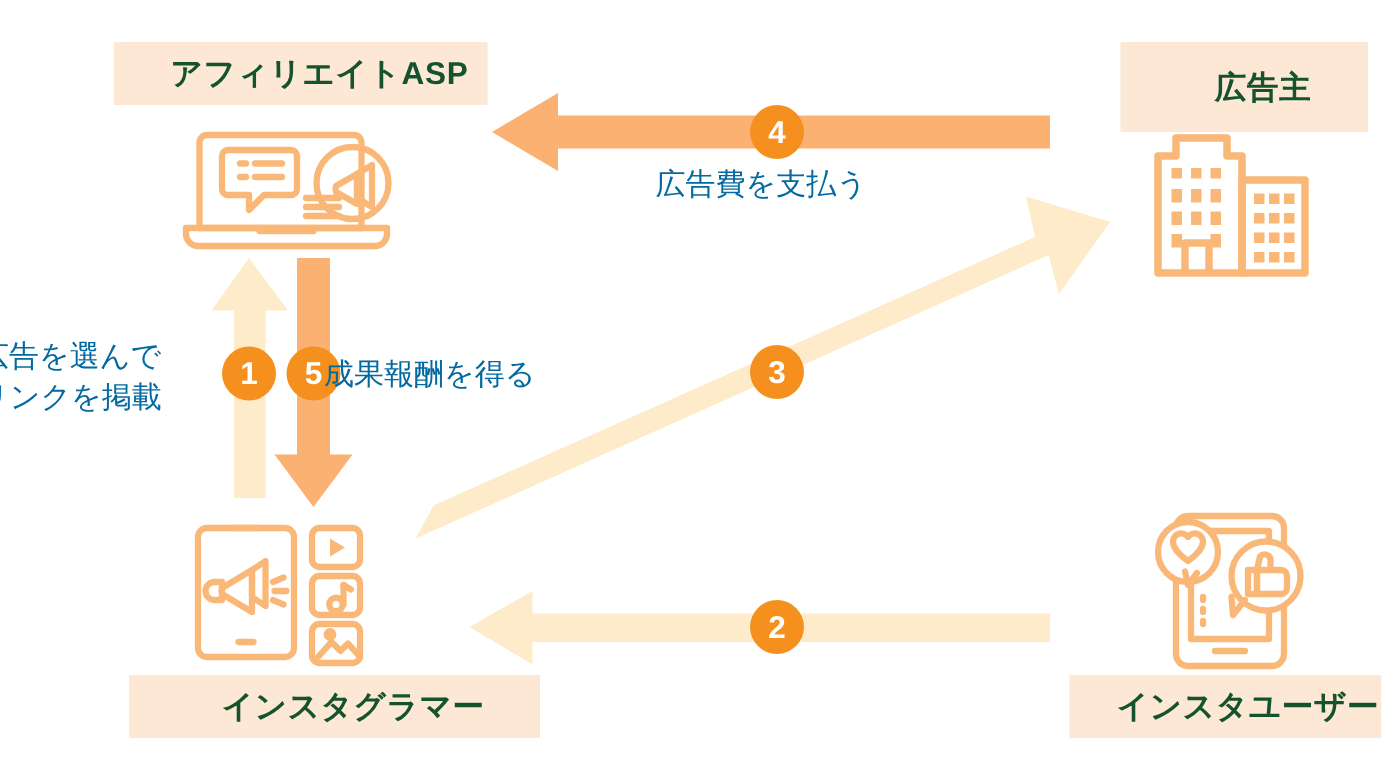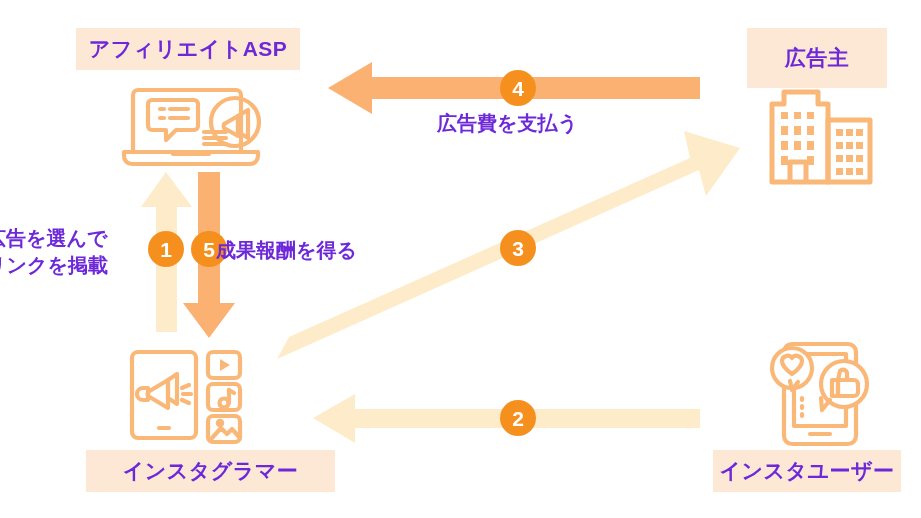--- a/index.html
+++ b/index.html
@@ -15,28 +15,29 @@
     width: 921px;
     height: 518px;
     background: #ffffff;
     overflow: hidden;
   }
 
   
   .chip {
     position: absolute;
     background: #FCE8D5;
-    color: #6d28d9;
+    color: #14532d;
     font-size: 21px;
     font-weight: 700;
     letter-spacing: 0.5px;
     display: flex;
     align-items: center;
     justify-content: center;
     white-space: nowrap;
+    padding-left: 25px;
   }
   #chip-asp      { left: 76px;  top: 28px;  width: 224px; height: 42px; }
   #chip-advertiser { left: 747px; top: 28px; width: 140px; height: 60px; }
   #chip-instagrammer { left: 86px; top: 450px; width: 249px; height: 42px; }
   #chip-instauser   { left: 713px; top: 450px; width: 188px; height: 42px; text-align: center; }
 
   
   .icon-box { position: absolute; }
   #icon-asp        { left: 116px; top: 80px;  width: 150px; height: 96px; }
   #icon-advertiser { left: 766px; top: 82px;  width: 110px; height: 106px; }
@@ -67,23 +68,23 @@
   }
   #badge-1 { left: 148px; top: 231px; }
   #badge-5 { left: 191px; top: 231px; }
   #badge-4 { left: 500px; top: 70px; }
   #badge-3 { left: 500px; top: 230px; }
   #badge-2 { left: 500px; top: 400px; }
 
   
   .caption {
     position: absolute;
-    color: #6d28d9;
+    color: #0369a1;
     font-size: 20px;
-    font-weight: 700;
+    font-weight: 400;
     white-space: pre;
     line-height: 1.35;
   }
   #cap-4 { left: 437px; top: 110px; }
   #cap-2 { left: 471px; top: 443px; }
   #cap-3 { left: 512px; top: 275px; }
   #cap-1 { left: -14px; top: 225px; text-align: left; }
   #cap-5 { left: 216px; top: 237px; }
 </style>
 </head>

